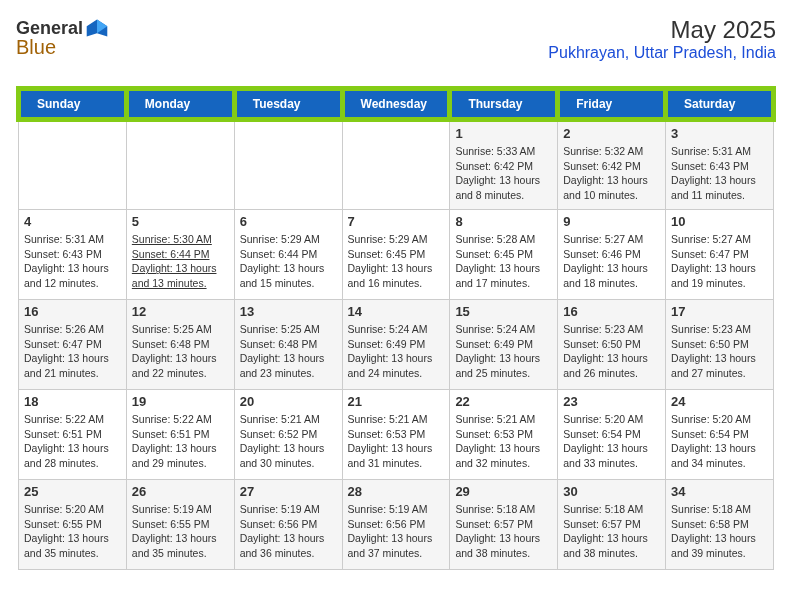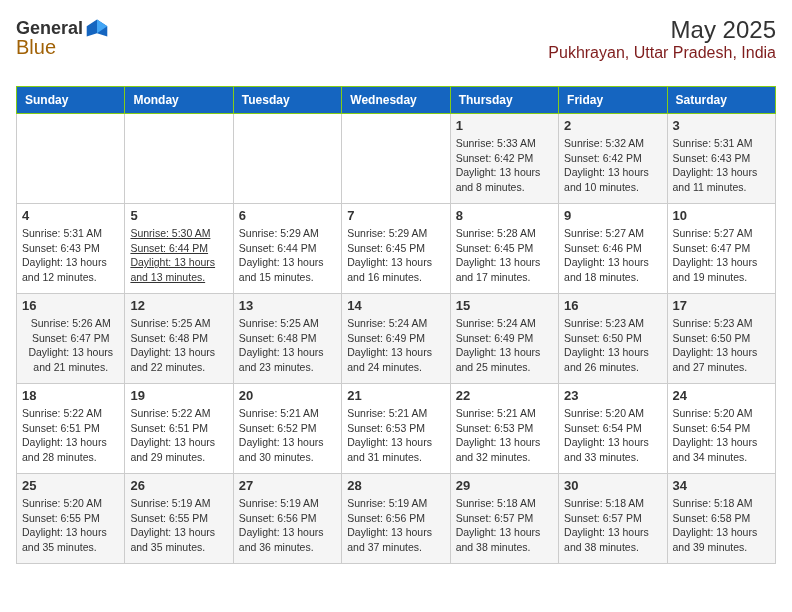--- a/index.html
+++ b/index.html
@@ -33,37 +33,37 @@
     .title-section {
       text-align: right;
     }
     .month-title {
       font-size: 24px;
       font-weight: normal;
       color: #333;
     }
     .subtitle {
       font-size: 16px;
-      color: #7f1d1d;
+      color: #1d4ed8;
     }
     table {
       width: 100%;
       border-collapse: collapse;
       table-layout: fixed;
     }
     thead tr {
       background-color: #1565c0;
     }
     thead th {
       color: #fff;
       font-size: 12px;
       font-weight: bold;
-      padding: 6px 8px;
+      padding: 6px 16px;
       text-align: left;
-      border: 1px solid #84cc16;
+      border: 5px solid #84cc16;
     }
     tbody tr {
       height: 90px;
     }
     tbody td {
       border: 1px solid #ccc;
       vertical-align: top;
       padding: 4px 5px;
       font-size: 10.5px;
       color: #333;
@@ -195,21 +195,21 @@
           <span class="day-number">10</span>
           <div class="day-info" style="white-space: pre-line;">Sunrise: 5:27 AM
 Sunset: 6:47 PM
 Daylight: 13 hours
 and 19 minutes.</div>
         </td>
       </tr>
       <tr>
         <td>
           <span class="day-number">16</span>
-          <div class="day-info" style="white-space: pre-line; text-align: center;">Sunrise: 5:26 AM
+          <div class="day-info" style="white-space: pre-line;">Sunrise: 5:26 AM
 Sunset: 6:47 PM
 Daylight: 13 hours
 and 21 minutes.</div>
         </td>
         <td>
           <span class="day-number">12</span>
           <div class="day-info" style="white-space: pre-line;">Sunrise: 5:25 AM
 Sunset: 6:48 PM
 Daylight: 13 hours
 and 22 minutes.</div>

